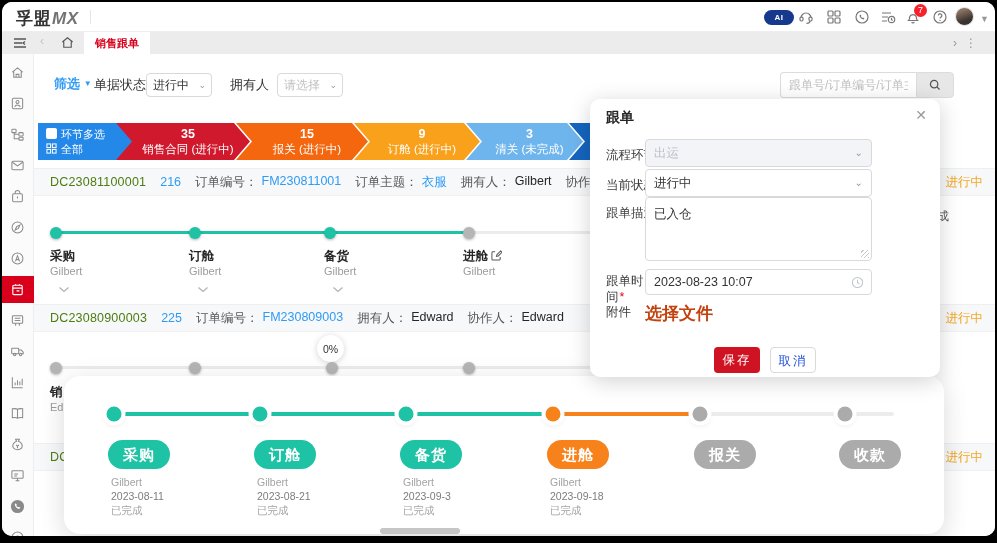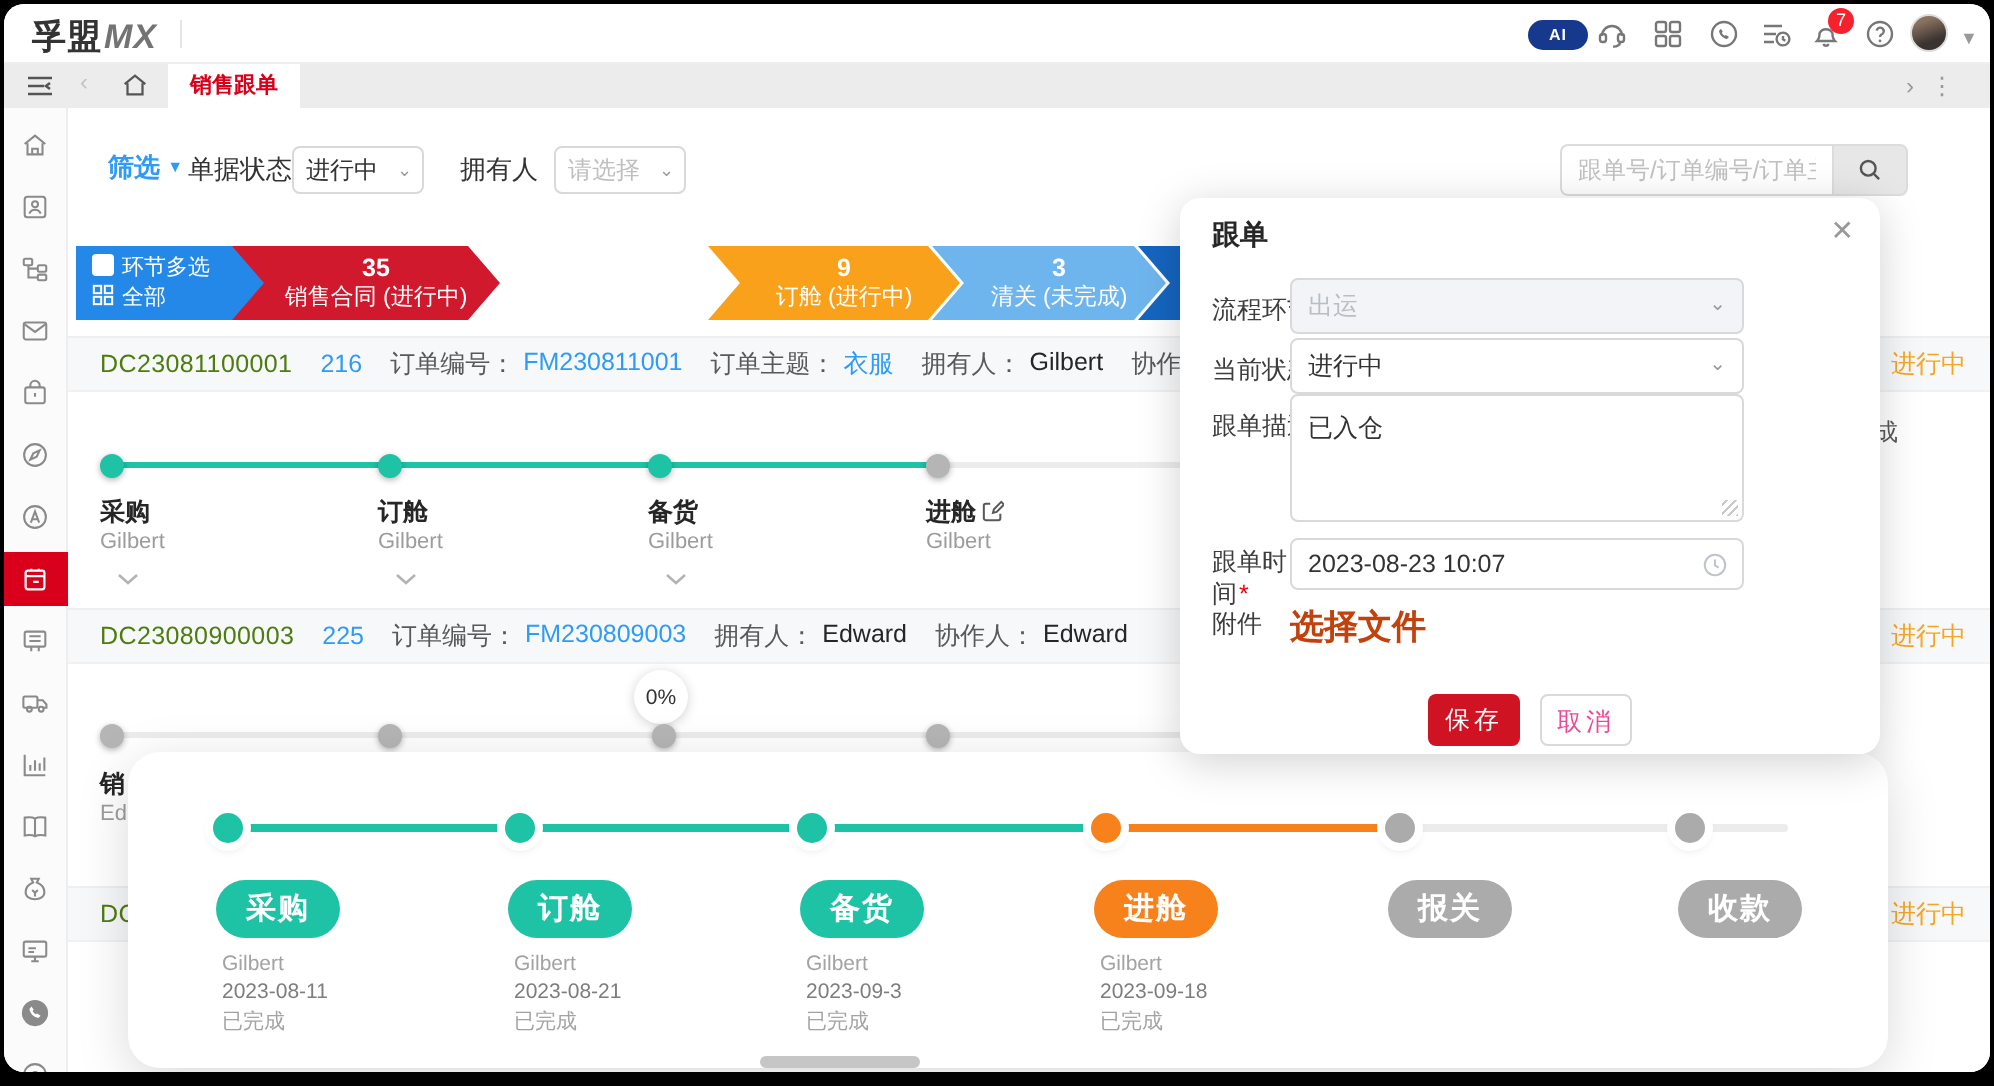--- a/index.html
+++ b/index.html
@@ -86,21 +86,21 @@
   .m-title { position:absolute; left:16px; top:10px; font-size:14px; font-weight:bold; color:#262626; }
   .m-close { position:absolute; right:13px; top:8px; font-size:14px; color:#999; cursor:pointer; }
   .m-label { position:absolute; left:16px; width:52px; font-size:12.5px; color:#3d3d3d; line-height:16px; }
   .m-field { position:absolute; left:55px; width:227px; border:1px solid #d9d9d9; border-radius:4px; background:#fff; font-size:12.5px; color:#333; padding:0 8px; }
   .m-field .car { position:absolute; right:8px; top:0; color:#999; font-size:10px; }
   .m-field.disabled { background:#f2f4f7; color:#b9bdc5; }
   .req { color:#e60012; margin-left:1px; }
   .m-link { position:absolute; left:55px; font-size:17px; color:#c2410c; font-weight:bold; cursor:pointer; }
   .m-btn { position:absolute; top:248px; width:46px; height:26px; border-radius:4px; font-size:12.5px; text-align:center; line-height:26px; cursor:pointer; letter-spacing:2px; }
   .m-btn.save { left:124px; background:#cf1322; color:#fff; }
-  .m-btn.cancel { left:180px; background:#fff; color:#ec4899; border:1px solid #d9d9d9; }
+  .m-btn.cancel { left:180px; background:#fff; color:#1d4ed8; border:1px solid #d9d9d9; }
   .resize-h { position:absolute; right:2px; bottom:2px; width:8px; height:8px; background:repeating-linear-gradient(315deg,#c9c9c9 0 1px,transparent 1px 3px); }
   .clock-ic { position:absolute; right:7px; top:6px; color:#c0c4cc; }
 
   .hscroll { position:absolute; left:378px; bottom:2px; width:80px; height:6px; background:#c6c6c6; border-radius:3px; z-index:7; }
   .frag { position:absolute; font-size:12px; color:#595959; }
   svg { display:block; }
 </style>
 </head>
 <body>
 
@@ -302,20 +302,24 @@
         <div class="t" style="font-size:11px"><span class="grid-ic"><svg viewBox="0 0 12 12" stroke="#fff" stroke-width="1.1" fill="none">
                   <rect x="1" y="1" width="4" height="4"></rect>
                   <rect x="7" y="1" width="4" height="4"></rect>
                   <rect x="1" y="7" width="4" height="4"></rect>
                   <rect x="7" y="7" width="4" height="4"></rect>
                 </svg></span><span>全部</span></div>
       </div>
       <div class="chev" style="left: 82px; width: 134px; background: rgb(209, 25, 46);">
         <div class="n">35</div>
             <div class="t">销售合同 (进行中)</div>
+      </div>
+      <div class="chev" style="left: 202px; width: 132px; background: rgb(244, 103, 15);">
+        <div class="n">15</div>
+            <div class="t">报关 (进行中)</div>
       </div>
       <div class="chev" style="left: 320px; width: 126px; background: rgb(249, 161, 27);">
         <div class="n">9</div>
             <div class="t">订舱 (进行中)</div>
       </div>
       <div class="chev" style="left: 432px; width: 117px; background: rgb(111, 181, 237);">
         <div class="n">3</div>
             <div class="t">清关 (未完成)</div>
       </div>
       <div class="chev" style="left: 535px; width: 149px; background: rgb(21, 101, 192);">

